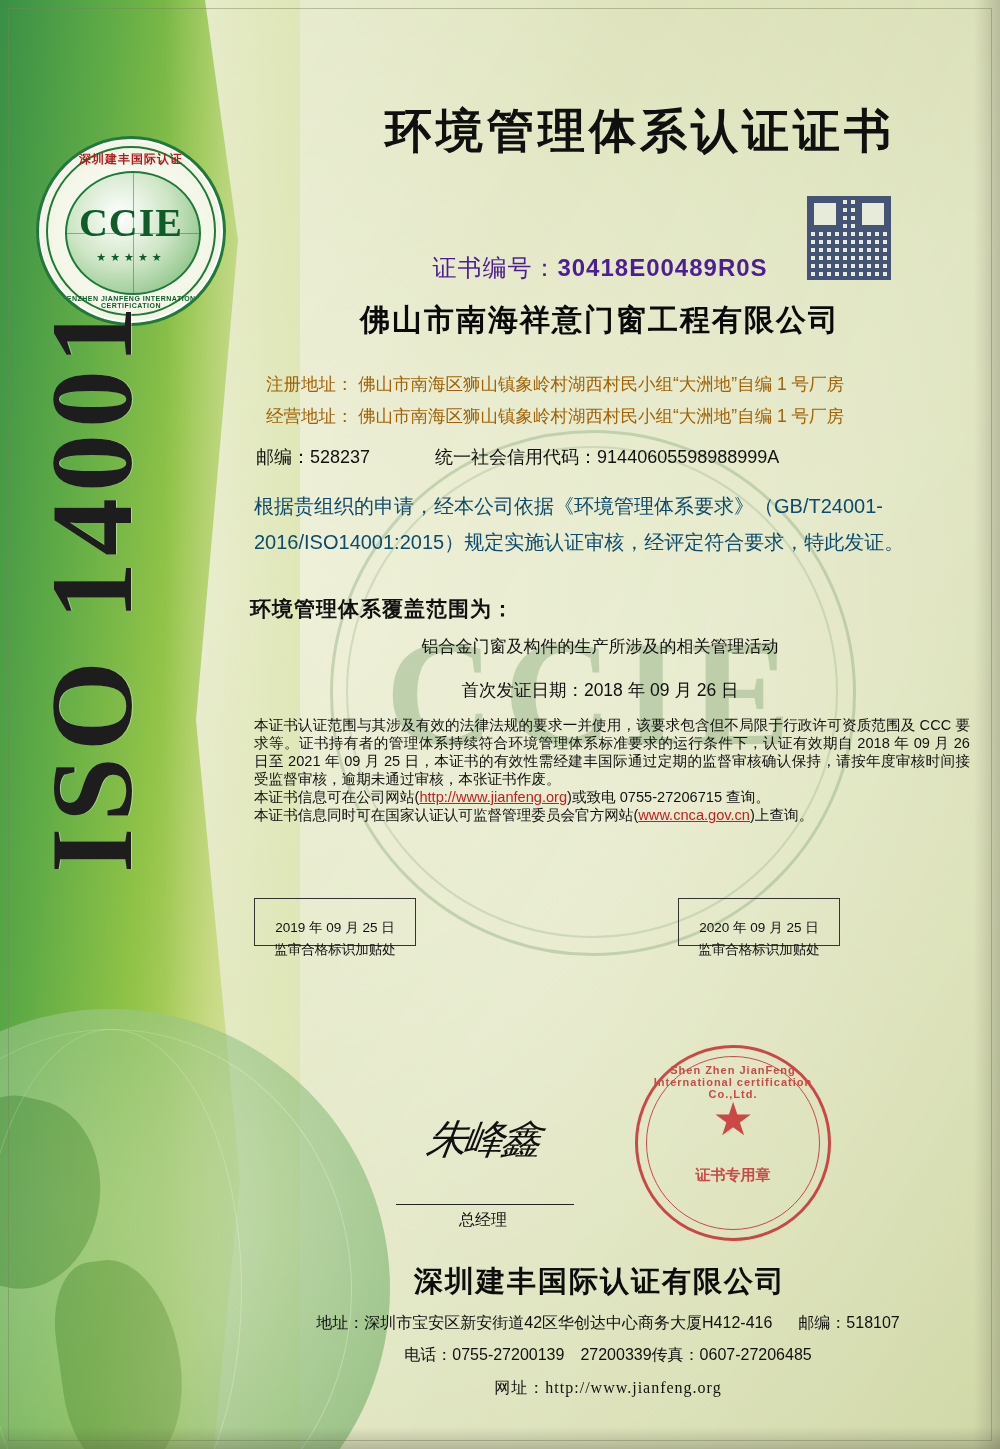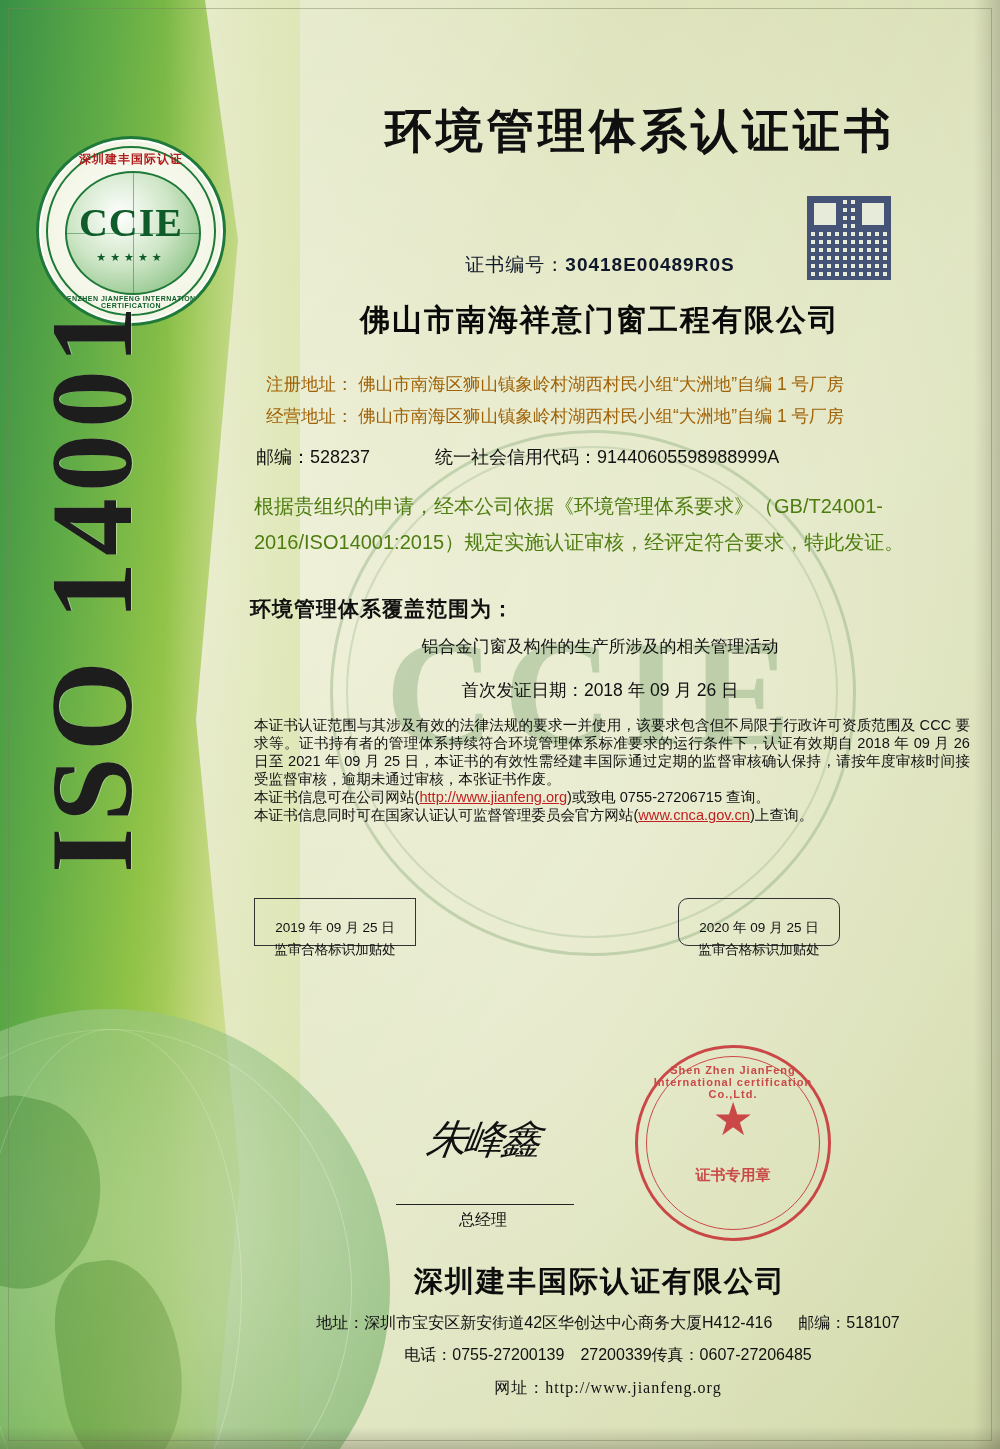--- a/index.html
+++ b/index.html
@@ -117,58 +117,58 @@
       repeating-linear-gradient(90deg,#2a3a6a 0 4px,transparent 4px 8px);
     background-color:#e9eddd;opacity:.85;
   }
   .qr:before,.qr:after{
     content:"";position:absolute;width:22px;height:22px;border:5px solid #2a3a6a;background:#e9eddd;
   }
   .qr:before{left:2px;top:2px;}
   .qr:after{right:2px;top:2px;}
   .cert-no{
     position:absolute;left:0;top:252px;width:700px;text-align:center;
-    font-size:19px;color:#0f172a;letter-spacing:1px;
+    font-size:24px;color:#4c1d95;letter-spacing:1px;
   }
   .cert-no b{font-weight:700;letter-spacing:1px;}
   .company{
     position:absolute;left:0;top:300px;width:700px;text-align:center;
     font-size:30px;font-weight:700;color:#0a0a0a;letter-spacing:2px;
   }
   .addr-row{
     position:absolute;left:16px;width:740px;font-size:17.5px;color:#a16207;
   }
   .addr1{top:372px;}
   .addr2{top:404px;}
   .addr-row .lbl{display:inline-block;width:92px;}
   .post-row{position:absolute;left:6px;top:445px;width:740px;font-size:18px;color:#111;}
   .post-row .zip{display:inline-block;}
   .post-row .credit{display:inline-block;margin-left:60px;}
   .para{
-    position:absolute;left:4px;top:488px;width:716px;font-size:20px;line-height:36px;color:#4d7c0f;
+    position:absolute;left:4px;top:488px;width:716px;font-size:20px;line-height:36px;color:#0c4a6e;
   }
   .scope-title{
     position:absolute;left:0;top:595px;width:700px;text-align:left;font-size:21px;font-weight:700;color:#111;letter-spacing:1px;
   }
   .scope-body{
     position:absolute;left:0;top:635px;width:700px;text-align:center;font-size:17px;color:#111;
   }
   .first-issue{
     position:absolute;left:0;top:678px;width:700px;text-align:center;font-size:17.5px;color:#111;
   }
   .fineprint{
     position:absolute;left:4px;top:716px;width:716px;font-size:14.6px;line-height:18px;color:#111;text-align:justify;
   }
   .fineprint .lnk{color:#c02020;text-decoration:underline;}
   .stamp-box{
     position:absolute;width:162px;height:48px;border:1px solid #333;text-align:center;
     font-size:13.5px;color:#111;line-height:22px;padding-top:18px;box-sizing:border-box;
   }
   .stamp-box.left{left:4px;top:898px;}
-  .stamp-box.right{left:428px;top:898px;border-radius:10px;}
+  .stamp-box.right{left:428px;top:898px;}
   .signature{
     position:absolute;left:108px;top:1112px;width:250px;height:90px;
   }
   .sig-script{
     position:absolute;left:0;top:0;width:250px;text-align:center;
     font-family:"DejaVu Serif","Liberation Serif",serif;
     font-size:40px;font-style:italic;color:#111;transform:skewX(-8deg);letter-spacing:-3px;
   }
   .sig-line{
     position:absolute;left:38px;top:92px;width:178px;border-top:1px solid #222;

